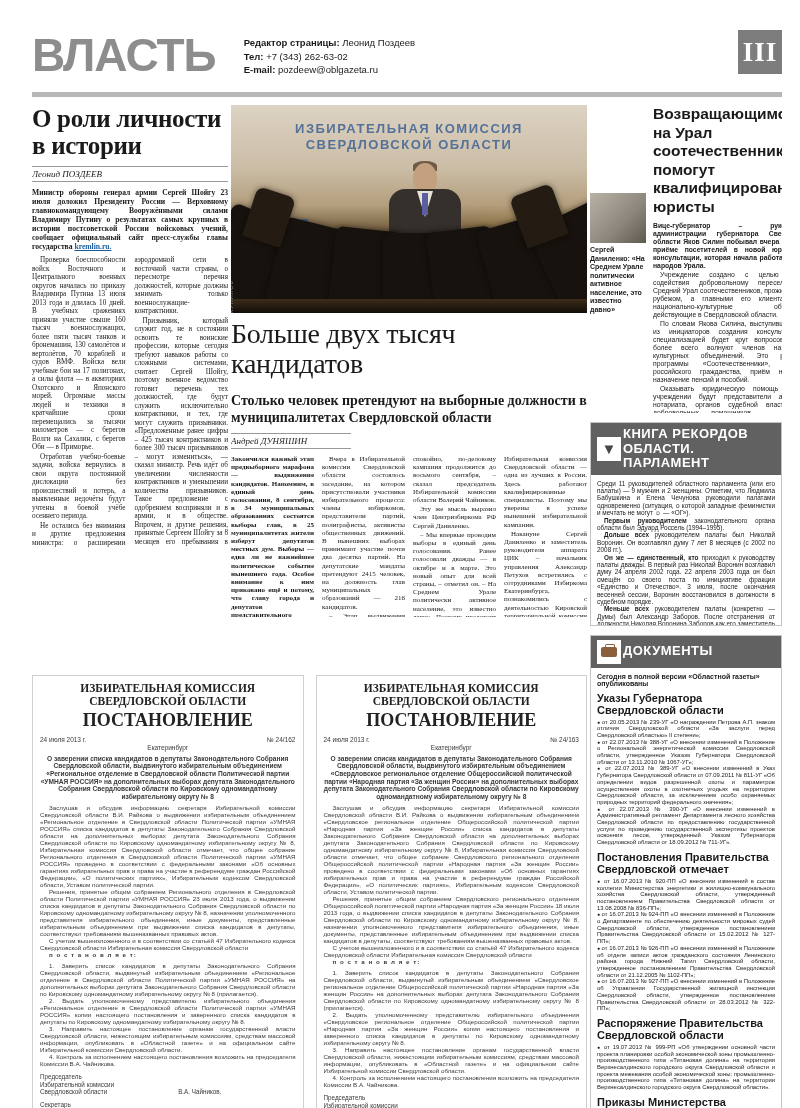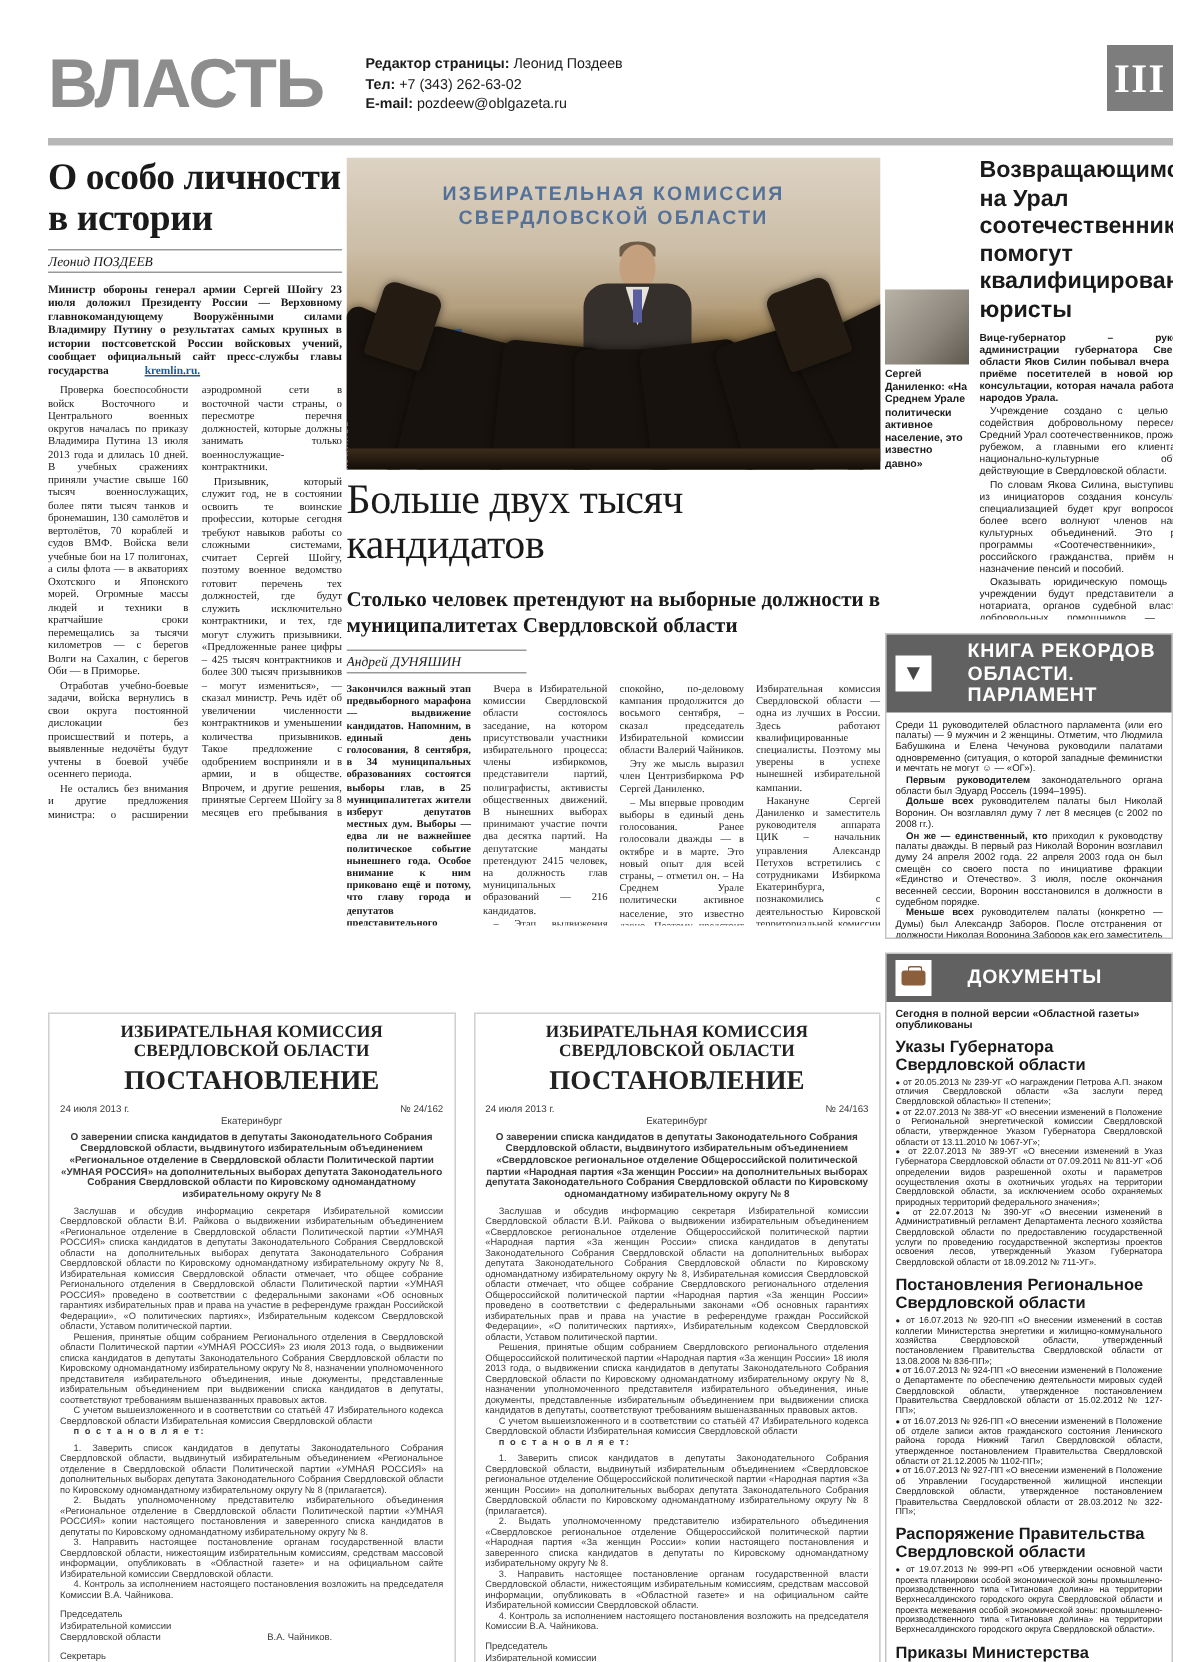--- a/index.html
+++ b/index.html
@@ -24,21 +24,21 @@
   .col-left { grid-column:1; grid-row:1; height:512px; overflow:hidden; }
   .col-center { grid-column:2; grid-row:1; height:512px; overflow:hidden; position:relative; }
   .col-right { grid-column:3; grid-row:1 / span 2; }
   .row-docs { grid-column:1 / span 2; grid-row:2; display:flex; gap:12px; padding-top:6px; position:relative; }
 
   
   .la-title { font-size:25px; line-height:27px; font-weight:bold; letter-spacing:-0.3px; }
   .la-sub { font-size:13px; line-height:15px; font-weight:bold; margin-top:6px; }
   .byline { font-style:italic; font-size:9px; border-top:1px solid #999; border-bottom:1px solid #999; padding:2px 0; margin:7px 0 6px; }
   .la-lead { font-weight:bold; font-size:7.6px; line-height:9px; text-align:justify; column-span:all; }
-  .la-lead a { color:#1a5b9a;margin-left:22px; }
+  .la-lead a { color:#1a5b9a; }
   .la-cols { column-count:2; column-gap:9px; font-size:7.2px; line-height:8.5px; text-align:justify; height:292px; overflow:hidden; margin-top:5px; }
   .la-cols p, .la-lead { margin-bottom:0; }
   .la-cols p { text-indent:8px; margin-bottom:1px; }
   .la-cols p:first-child { text-indent:8px; }
 
   
   .photo { position:relative; width:356px; height:208px; overflow:hidden;
     background:linear-gradient(180deg,#ddd3c4 0%,#cbbda6 30%,#b49f7e 48%,#6b5636 62%,#2a2119 80%,#171310 100%); }
   .photo-overlay-txt { position:absolute; top:16px; left:0; right:0; text-align:center; font-family:"Liberation Sans", sans-serif; font-weight:bold; font-size:13px; line-height:16px; letter-spacing:1.5px; color:#54719a; }
   .glow { position:absolute; width:220px; height:160px; right:-40px; top:90px; background:radial-gradient(closest-side,#c89b4e99,#c89b4e00); }
@@ -65,21 +65,21 @@
   .col-right { font-family:"Liberation Sans", sans-serif; }
   .ra { display:grid; grid-template-columns:56px 1fr; column-gap:7px; height:308px; overflow:hidden; position:relative; }
   .ra-figure { padding-top:88px; position:relative; }
   .ra-photo { width:56px; height:50px; background:linear-gradient(135deg,#b9b2a6,#8b857c 60%,#5e594f); }
   .ra-caption { font-size:7px; line-height:8.5px; font-weight:bold; margin-top:3px; }
   .ra-title { font-size:15.5px; line-height:18.5px; font-weight:bold; }
   .ra-lead { font-size:6.8px; line-height:8px; font-weight:bold; margin-top:6px; text-align:justify; }
   .ra-body p { font-size:6.8px; line-height:8px; text-align:justify; text-indent:7px; margin-top:1px; }
 
   .box { border:1px solid #c4c4c4; margin-top:9px; background:#fff; }
-  .box-hdr { background:#616161; color:#fff; display:flex; align-items:center; gap:24px; padding:4px 6px; }
+  .box-hdr { background:#616161; color:#fff; display:flex; align-items:center; gap:2px; padding:4px 6px; }
   .box-hdr .ttl { font-weight:bold; font-size:13px; line-height:14.5px; letter-spacing:0.5px; }
   .icon-sq { width:24px; height:24px; background:#fff; display:flex; align-items:center; justify-content:center; flex:none; }
   .trophy-icon::before { content:"▼"; color:#474747; font-size:15px; line-height:1; }
   .briefcase-icon { position:relative; width:16px; height:10px; background:#8b5e3c; border-radius:2px; }
   .briefcase-icon::before { content:""; position:absolute; left:4px; top:-3px; width:8px; height:4px; border:1.5px solid #8b5e3c; border-bottom:none; border-radius:2px 2px 0 0; }
   .records-body { padding:5px 6px 4px; font-size:6.4px; line-height:7.4px; text-align:justify; height:150px; overflow:hidden; }
   .records-body p { text-indent:7px; margin-bottom:0; }
   .records-body p:first-child { text-indent:0; }
   .docs-body { padding:5px 6px; height:492px; overflow:hidden; }
   .docs-intro { font-size:7px; font-weight:bold; margin-bottom:2px; }
@@ -116,21 +116,21 @@
     </div>
     <div class="hdr-right">
       <div class="pagenum-box">III</div>
     </div>
   </div>
   <div class="hdr-rule"></div>
 
   <div class="main">
 
     <div class="col-left">
-      <div class="la-title">О особо личности в истории</div>
+      <div class="la-title">О роли личности в истории</div>
       <div class="byline">Леонид ПОЗДЕЕВ</div>
       <div class="la-lead">
         <span>Министр обороны генерал армии Сергей Шойгу 23 июля доложил Президенту России — Верховному главнокомандующему Вооружёнными силами Владимиру Путину о результатах самых крупных в истории постсоветской России войсковых учений, сообщает официальный сайт пресс-службы главы государства</span>
         <a href="#">kremlin.ru.</a>
       </div>
       <div class="la-cols">
           <p>Проверка боеспособности войск Восточного и Центрального военных округов началась по приказу Владимира Путина 13 июля 2013 года и длилась 10 дней. В учебных сражениях приняли участие свыше 160 тысяч военнослужащих, более пяти тысяч танков и бронемашин, 130 самолётов и вертолётов, 70 кораблей и судов ВМФ. Войска вели учебные бои на 17 полигонах, а силы флота — в акваториях Охотского и Японского морей. Огромные массы людей и техники в кратчайшие сроки перемещались за тысячи километров — с берегов Волги на Сахалин, с берегов Оби — в Приморье.</p>
           <p>Отработав учебно-боевые задачи, войска вернулись в свои округа постоянной дислокации без происшествий и потерь, а выявленные недочёты будут учтены в боевой учёбе осеннего периода.</p>
           <p>Не остались без внимания и другие предложения министра: о расширении аэродромной сети в восточной части страны, о пересмотре перечня должностей, которые должны занимать только военнослужащие-контрактники.</p>
           <p>Призывник, который служит год, не в состоянии освоить те воинские профессии, которые сегодня требуют навыков работы со сложными системами, считает Сергей Шойгу, поэтому военное ведомство готовит перечень тех должностей, где будут служить исключительно контрактники, и тех, где могут служить призывники. «Предложенные ранее цифры – 425 тысяч контрактников и более 300 тысяч призывников – могут измениться», — сказал министр. Речь идёт об увеличении численности контрактников и уменьшении количества призывников. Такое предложение с одобрением восприняли и в армии, и в обществе. Впрочем, и другие решения, принятые Сергеем Шойгу за 8 месяцев его пребывания в должности, пока не вызвали отторжения ни в армии, ни в обществе. Возвращение частям исторических наименований, полученных за подвиги в Великой Отечественной войне, и восстановление института прапорщиков.</p>
@@ -232,21 +232,21 @@
           <div class="docs-group">
             <h3>Указы Губернатора Свердловской области</h3>
             <div>
                 <p class="bul">от 20.05.2013 № 239-УГ «О награждении Петрова А.П. знаком отличия Свердловской области «За заслуги перед Свердловской областью» II степени»;</p>
                 <p class="bul">от 22.07.2013 № 388-УГ «О внесении изменений в Положение о Региональной энергетической комиссии Свердловской области, утвержденное Указом Губернатора Свердловской области от 13.11.2010 № 1067-УГ»;</p>
                 <p class="bul">от 22.07.2013 № 389-УГ «О внесении изменений в Указ Губернатора Свердловской области от 07.09.2011 № 811-УГ «Об определении видов разрешенной охоты и параметров осуществления охоты в охотничьих угодьях на территории Свердловской области, за исключением особо охраняемых природных территорий федерального значения»;</p>
                 <p class="bul">от 22.07.2013 № 390-УГ «О внесении изменений в Административный регламент Департамента лесного хозяйства Свердловской области по предоставлению государственной услуги по проведению государственной экспертизы проектов освоения лесов, утвержденный Указом Губернатора Свердловской области от 18.09.2012 № 711-УГ».</p>
               </div>
           </div>
           <div class="docs-group">
-            <h3>Постановления Региональное Свердловской области</h3>
+            <h3>Постановления Правительства Свердловской отмечает</h3>
             <div>
                 <p class="bul">от 16.07.2013 № 920-ПП «О внесении изменений в состав коллегии Министерства энергетики и жилищно-коммунального хозяйства Свердловской области, утвержденный постановлением Правительства Свердловской области от 13.08.2008 № 836-ПП»;</p>
                 <p class="bul">от 16.07.2013 № 924-ПП «О внесении изменений в Положение о Департаменте по обеспечению деятельности мировых судей Свердловской области, утвержденное постановлением Правительства Свердловской области от 15.02.2012 № 127-ПП»;</p>
                 <p class="bul">от 16.07.2013 № 926-ПП «О внесении изменений в Положение об отделе записи актов гражданского состояния Ленинского района города Нижний Тагил Свердловской области, утвержденное постановлением Правительства Свердловской области от 21.12.2005 № 1102-ПП»;</p>
                 <p class="bul">от 16.07.2013 № 927-ПП «О внесении изменений в Положение об Управлении Государственной жилищной инспекции Свердловской области, утвержденное постановлением Правительства Свердловской области от 28.03.2012 № 322-ПП»;</p>
               </div>
           </div>
           <div class="docs-group">
             <h3>Распоряжение Правительства Свердловской области</h3>
             <div>

